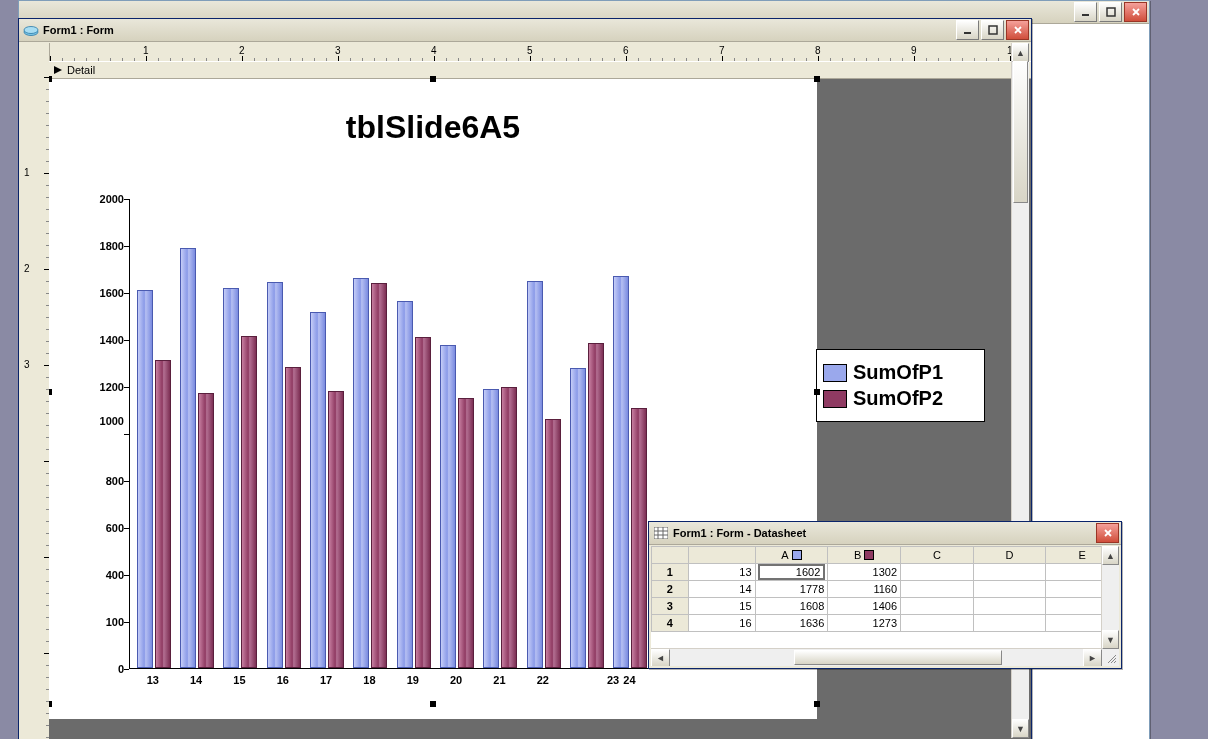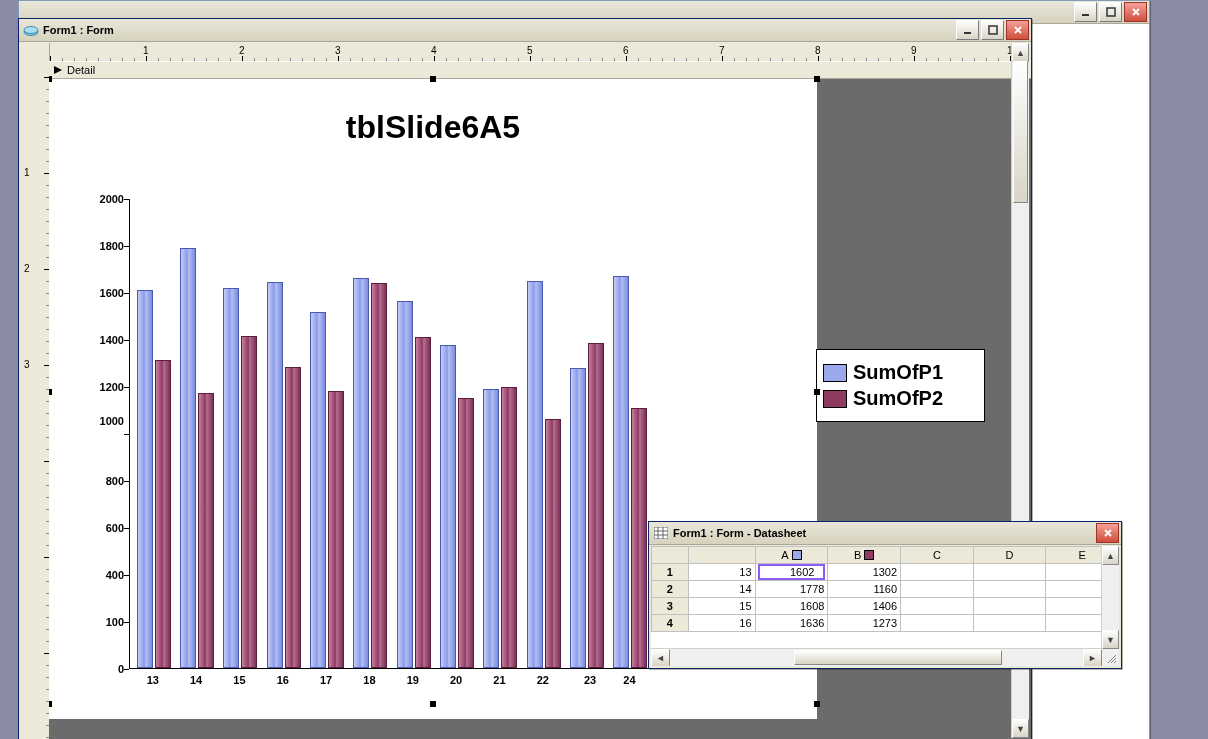--- a/index.html
+++ b/index.html
@@ -69,21 +69,21 @@
   #dswin .titlebar .title{font-weight:bold;font-size:11px}
   #dswin .dsbody{position:absolute;left:2px;top:24px;right:2px;bottom:2px;background:#fff;overflow:hidden}
   .grid{border-collapse:collapse;font:11px Arial;width:100%}
   .grid th,.grid td{border:1px solid #c0c0c0;padding:0 3px;height:16px;white-space:nowrap}
   .grid th{background:#ece9d8;font-weight:normal;text-align:center}
   .grid .rowhead{background:#ece9d8;text-align:center;width:30px;font-weight:bold}
   .grid .colA,.grid .colB,.grid .colC,.grid .colD,.grid .colE{width:66px}
   .grid .idx{width:60px}
   .grid .collabel{font-weight:bold;text-align:left}
   .grid td.val{text-align:right}
-  .grid td .selbox{border:2px solid #8b5cf6;display:block;margin:-1px;padding:0 9px;text-align:right}
+  .grid td .selbox{border:2px solid #737373;display:block;margin:-1px;padding:0 3px;text-align:right}
   .colhdr-mini{display:inline-flex;align-items:center;gap:3px;justify-content:center;width:100%}
   .mini-bar{width:8px;height:8px;display:inline-block;border:1px solid #000}
   .mini-bar.s1{background:#9aa8ec}
   .mini-bar.s2{background:#8f3a62}
 
   #dswin .hscroll{position:absolute;left:0;right:17px;bottom:0;height:17px;background:#efefef;border-top:1px solid #d4d0c8;display:flex}
   #dswin .hscroll .sbtn{width:17px;height:16px;background:linear-gradient(to bottom,#fefefe,#d8d5c6);border:1px solid #fff;border-right-color:#888;border-bottom-color:#888;display:flex;align-items:center;justify-content:center;font-size:9px;color:#444}
   #dswin .hscroll .track{flex:1;position:relative}
   #dswin .hscroll .thumb{position:absolute;left:30%;width:50%;top:1px;bottom:1px;background:linear-gradient(to bottom,#fefefe,#d8d5c6);border:1px solid #fff;border-right-color:#888;border-bottom-color:#888}
   #dswin .vscroll2{position:absolute;right:0;top:0;bottom:17px;width:17px;background:#efefef;border-left:1px solid #d4d0c8}
@@ -367,21 +367,21 @@
               <div class="bar s2" style="left: 329.133px; width: 14px; height: 267.9px;"></div>
               <div class="xlabel" style="left: 327.133px;">20</div>
               <div class="bar s1" style="left: 354.467px; width: 14px; height: 277.3px;"></div>
               <div class="bar s2" style="left: 372.467px; width: 14px; height: 278.71px;"></div>
               <div class="xlabel" style="left: 370.467px;">21</div>
               <div class="bar s1" style="left: 397.8px; width: 14px; height: 385.4px;"></div>
               <div class="bar s2" style="left: 415.8px; width: 14px; height: 246.75px;"></div>
               <div class="xlabel" style="left: 413.8px;">22</div>
               <div class="bar s1" style="left: 441.133px; width: 14px; height: 298.45px;"></div>
               <div class="bar s2" style="left: 459.133px; width: 14px; height: 323.125px;"></div>
-              <div class="xlabel" style="left: 461px;">23</div>
+              <div class="xlabel" style="left: 484px;">23</div>
               <div class="bar s1" style="left: 484.467px; width: 14px; height: 390.1px;"></div>
               <div class="bar s2" style="left: 502.467px; width: 14px; height: 258.5px;"></div>
               <div class="xlabel" style="left: 500.467px;">24</div>
             </div>
           <div class="legend">
             <div class="row">
               <span class="sw s1"></span>
               <span>SumOfP1</span>
             </div>
             <div class="row">

